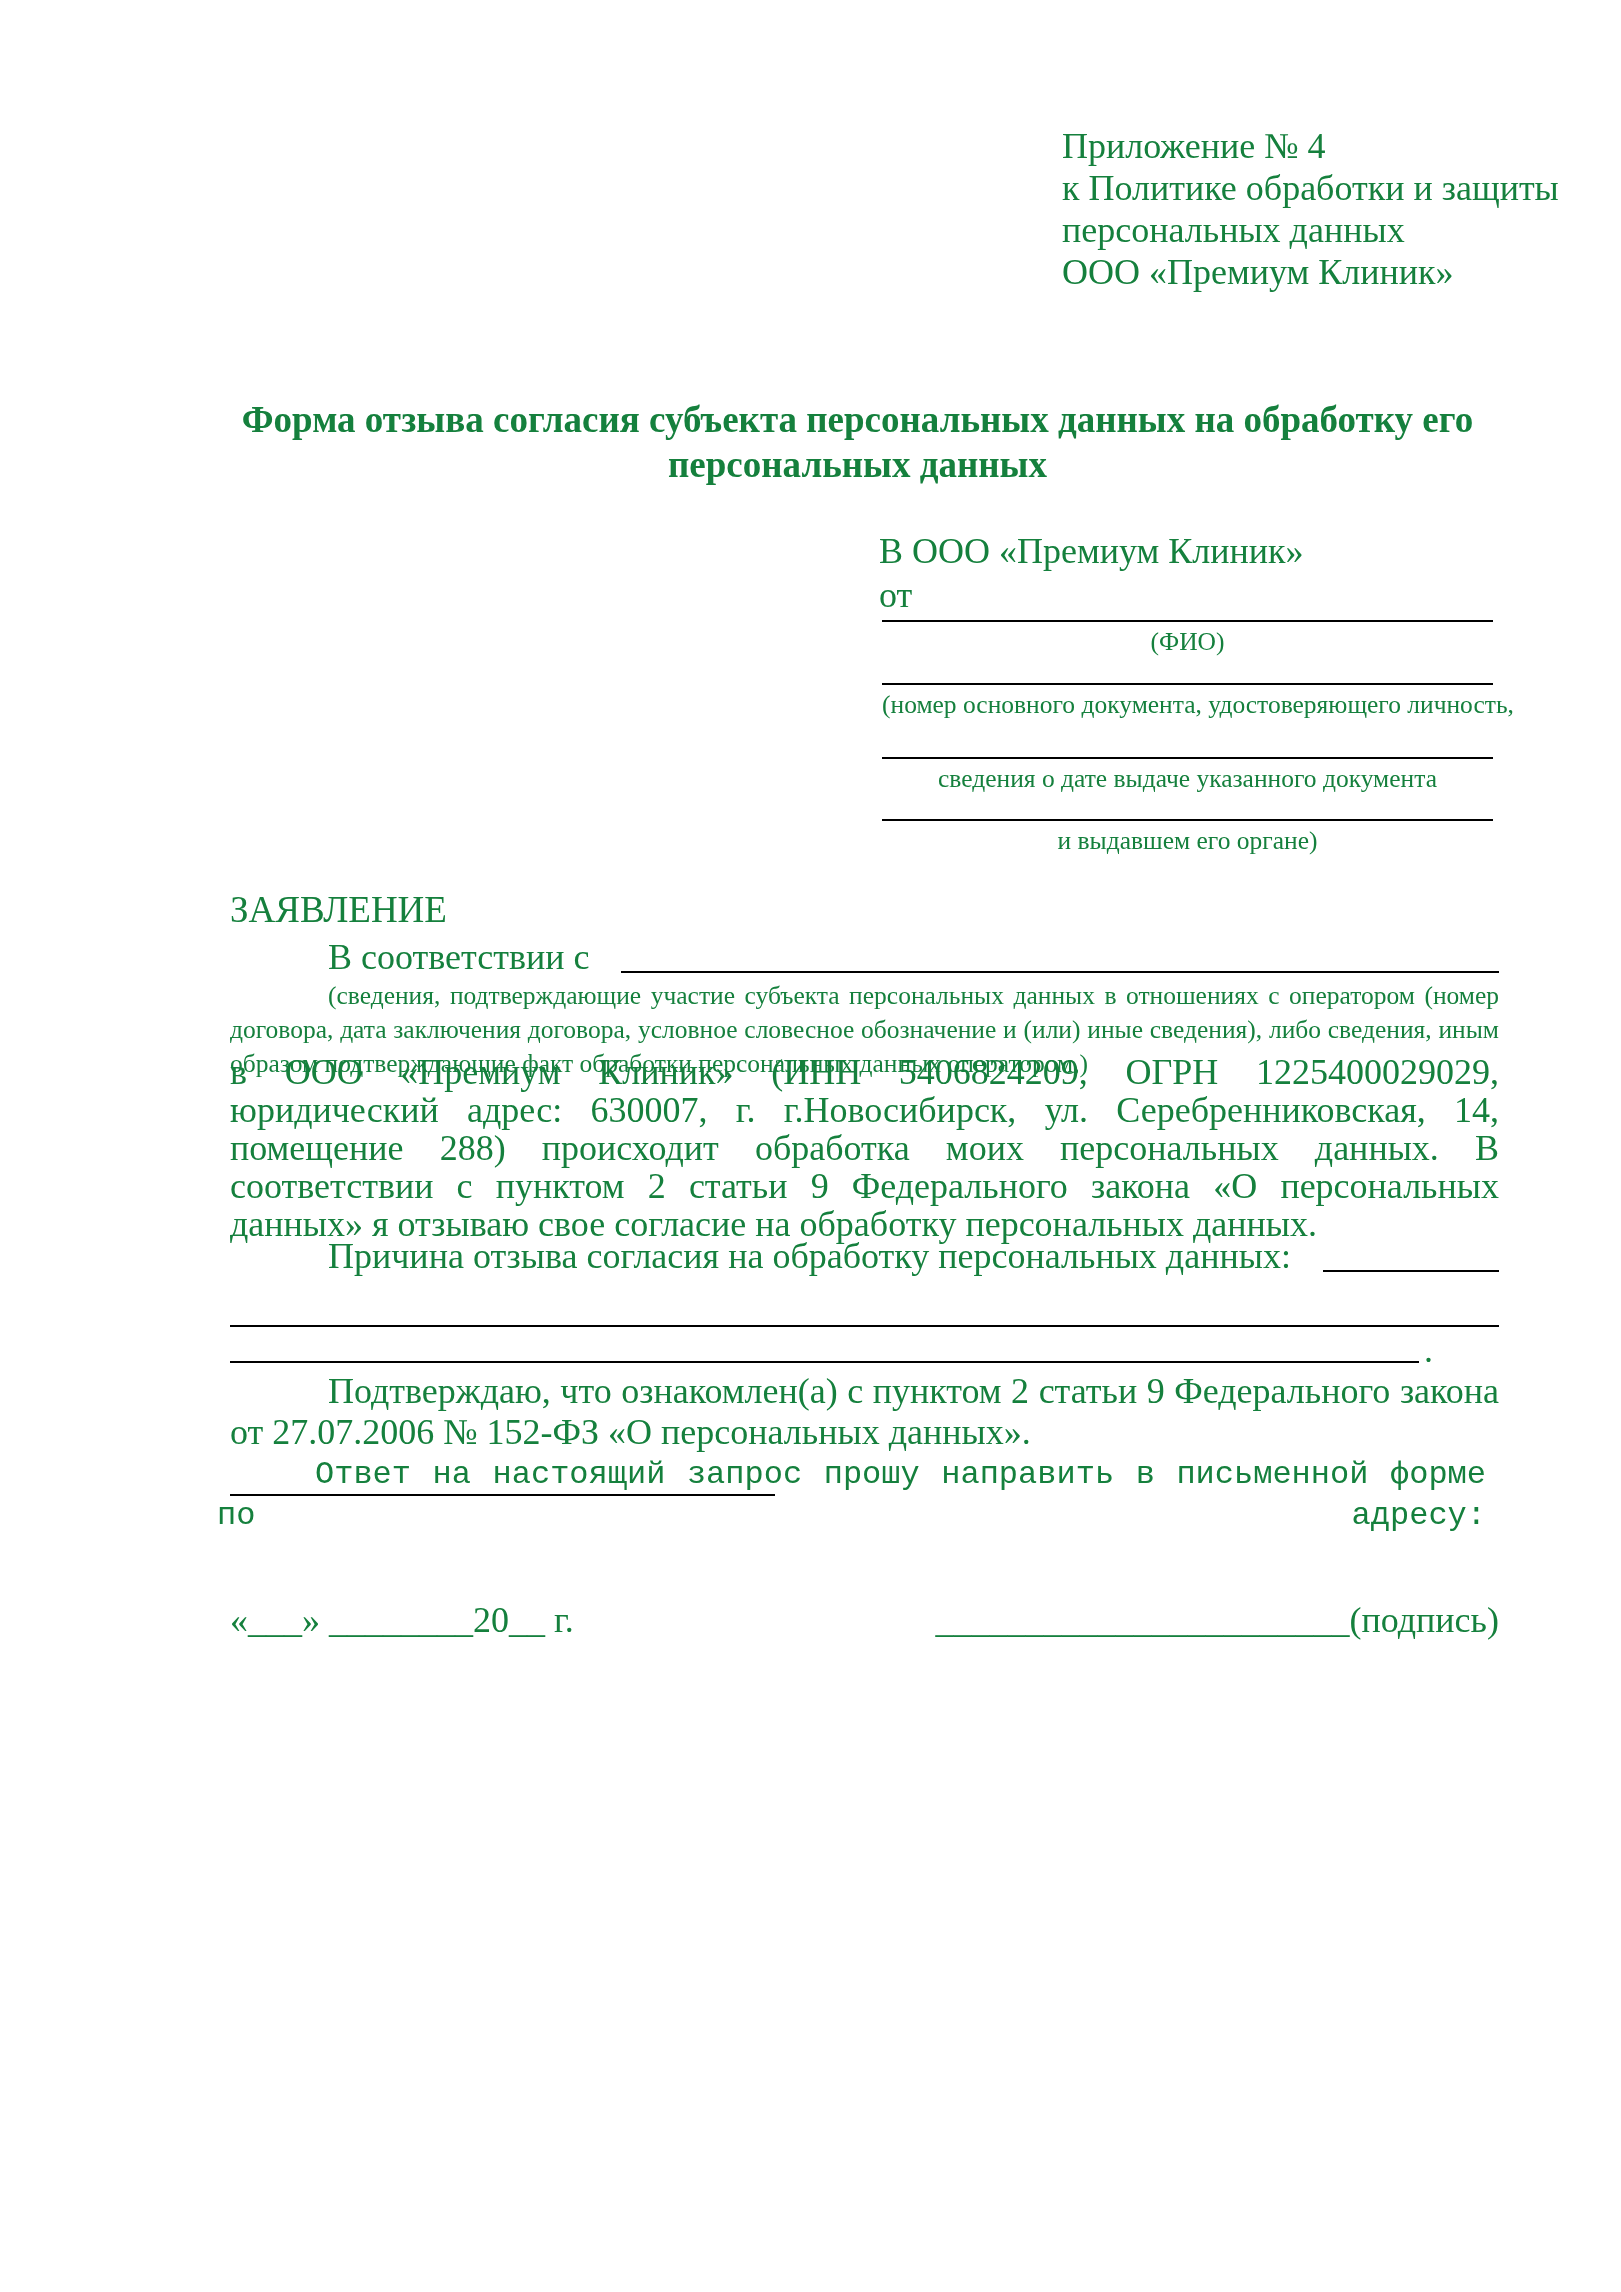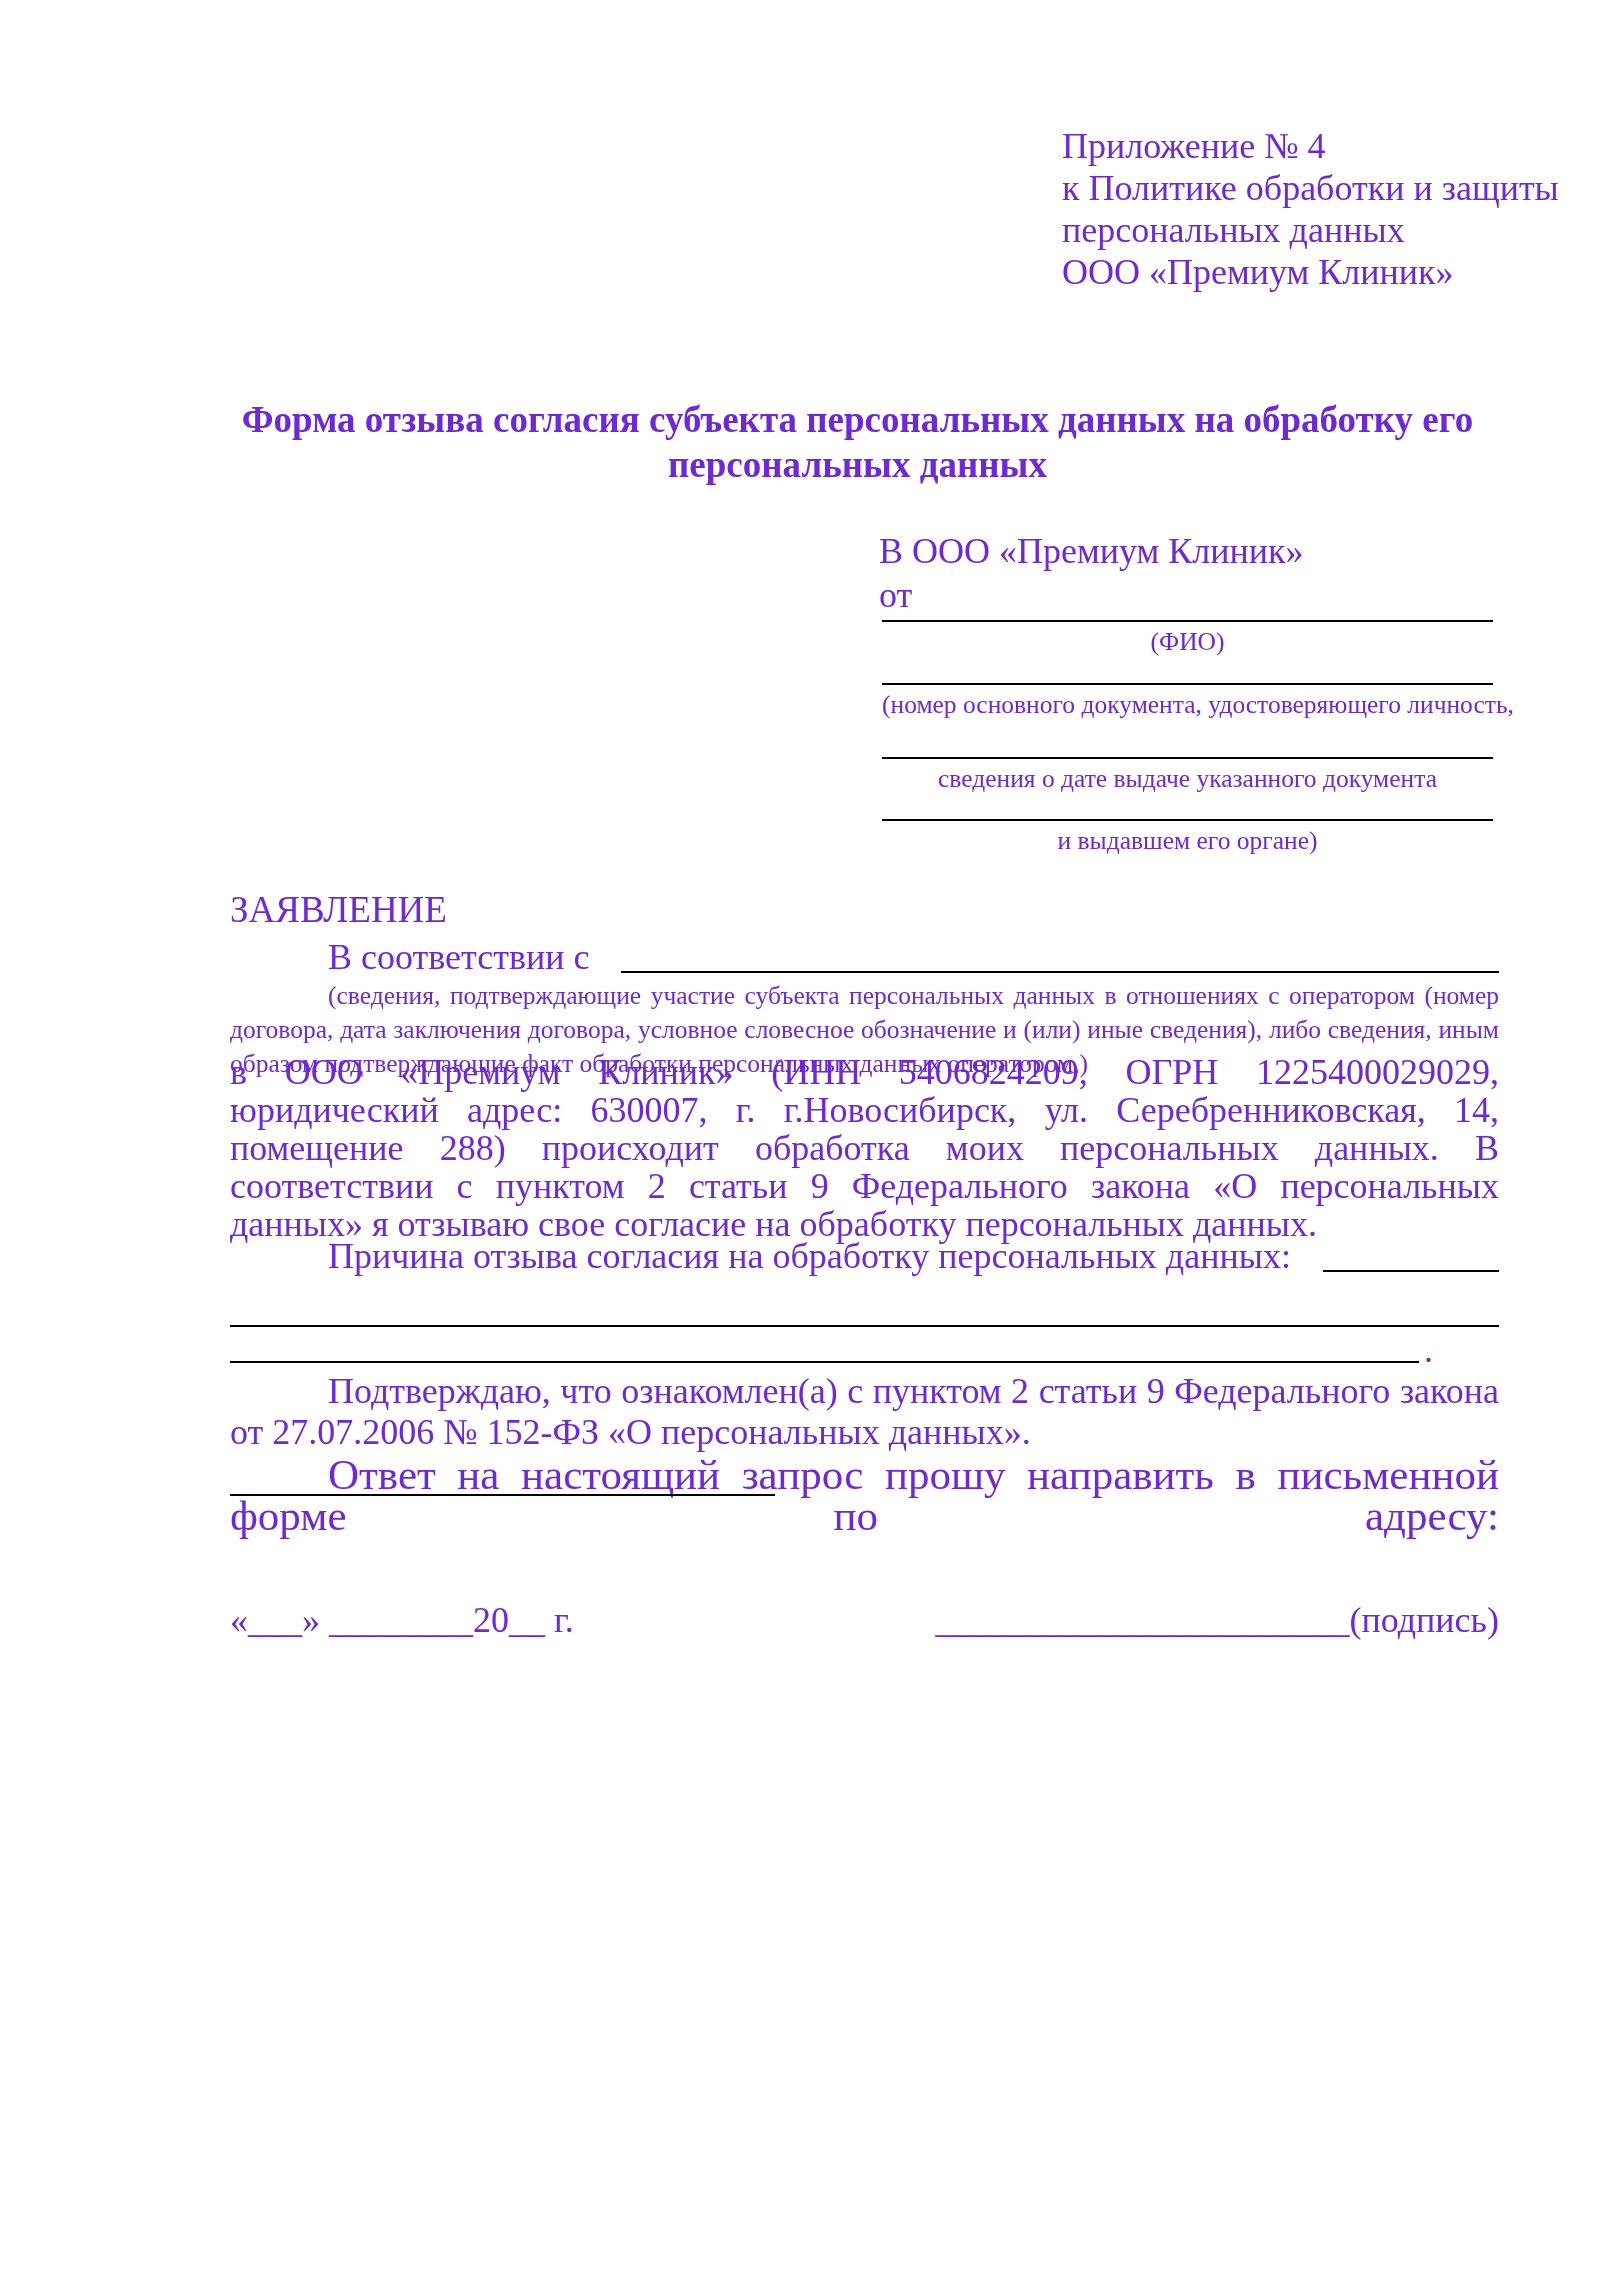--- a/index.html
+++ b/index.html
@@ -5,21 +5,21 @@
   html, body {
     margin: 0;
     padding: 0;
     background: #ffffff;
   }
   .page {
     position: relative;
     width: 1621px;
     height: 2178px;
     background: #ffffff;
-    color: #6d28d9;
+    color: #15803d;
     font-family: "Liberation Serif", "DejaVu Serif", serif;
     overflow: hidden;
   }
 
   
   .header-block {
     position: absolute;
     left: 1062px;
     top: 125px;
     font-size: 36px;
@@ -164,28 +164,29 @@
     top: 1371px;
     width: 1269px;
     font-size: 36px;
     line-height: 41px;
     text-align: justify;
     text-indent: 98px;
   }
 
   .reply-par {
     position: absolute;
-    left: 230px;
+    left: 217px;
     top: 1454px;
     width: 1269px;
-    font-size: 43px;
+    font-size: 32px;
     line-height: 41px;
     text-align: justify;
     text-align-last: justify;
     text-indent: 98px;
+    font-family: Liberation Mono, monospace;
   }
 
   .reply-row {
     position: absolute;
     left: 230px;
     top: 1494px;
     width: 1269px;
     display: flex;
     align-items: flex-end;
     font-size: 36px;

